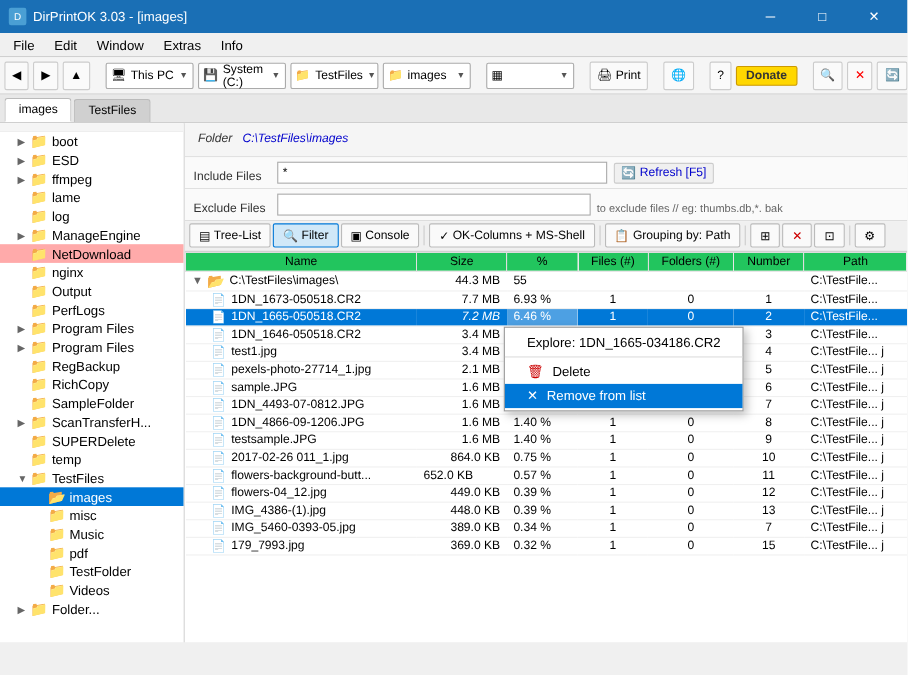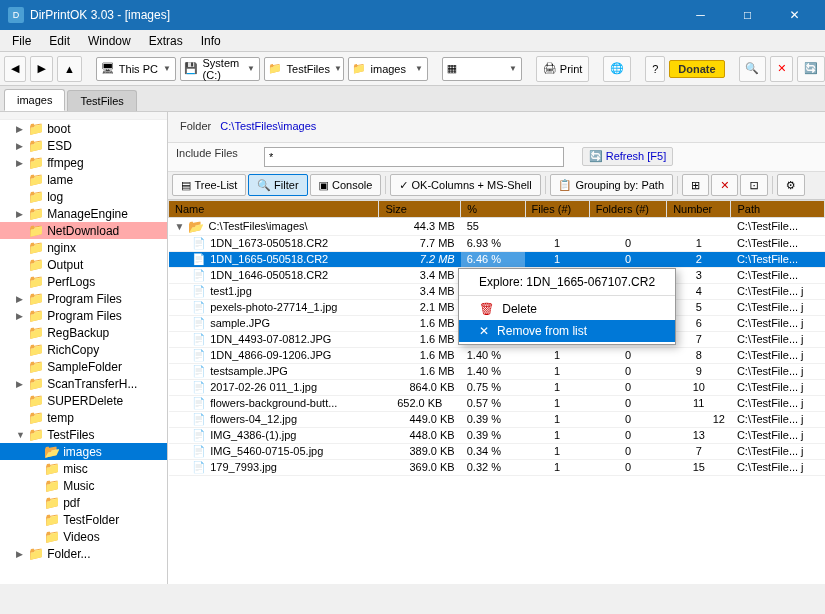--- a/index.html
+++ b/index.html
@@ -38,41 +38,41 @@
     .tree-indent { display: inline-block; width: 16px; flex-shrink: 0; }
     .tree-arrow { display: inline-block; width: 12px; font-size: 9px; flex-shrink: 0; color: #666; }
     .tree-icon { margin-right: 3px; font-size: 13px; flex-shrink: 0; }
     .folder-yellow { color: #e8a000; }
 
     
     .content-panel { flex: 1; display: flex; flex-direction: column; overflow: hidden; background: white; }
 
     
     .info-panel { background: #f5f5f5; padding: 6px 12px; border-bottom: 1px solid #ddd; font-size: 11px; line-height: 1.6; }
-    .info-line { color: #333; }
+    .info-line { color: #333; font-style: italic; }
     .folder-path { color: #0000cc; }
 
     
-    .filter-row { display: flex; align-items: flex-start; padding: 4px 8px; gap: 18px; background: #fafafa; border-bottom: 1px solid #ddd; font-size: 11px; }
+    .filter-row { display: flex; align-items: flex-end; padding: 4px 8px; gap: 6px; background: #fafafa; border-bottom: 1px solid #ddd; font-size: 11px; }
     .filter-label { min-width: 70px; color: #333; }
     .filter-input { height: 20px; border: 1px solid #aaa; padding: 0 4px; font-size: 11px; flex: 1; max-width: 300px; }
     .refresh-btn { display: flex; align-items: center; gap: 3px; padding: 2px 6px; border: 1px solid #ccc; background: #f0f0f0; cursor: pointer; font-size: 11px; border-radius: 2px; color: #0000cc; }
     .filter-hint { color: #666; font-size: 10px; flex: 1; }
 
     
     .toolbar2 { background: #f0f0f0; height: 28px; display: flex; align-items: center; padding: 0 4px; border-bottom: 1px solid #ccc; gap: 2px; }
     .tb2-btn { height: 22px; padding: 0 8px; border: 1px solid #bbb; background: #fafafa; cursor: pointer; font-size: 11px; display: flex; align-items: center; gap: 3px; border-radius: 2px; }
     .tb2-btn.active { background: #d0e8f8; border-color: #0078d7; }
     .tb2-separator { width: 1px; height: 18px; background: #ccc; margin: 0 2px; }
     .delete-icon { color: #cc0000; }
 
     
     .table-container { flex: 1; overflow: auto; position: relative; }
     table { width: 100%; border-collapse: collapse; font-size: 11px; }
-    thead th { background: #a16207; border: 1px solid #ddd; padding: 2px 6px; text-align: left; font-weight: normal; position: sticky; top: 0; white-space: nowrap; cursor: pointer; user-select: none; }
+    thead th { background: #22c55e; border: 1px solid #ddd; padding: 2px 6px; text-align: center; font-weight: normal; position: sticky; top: 0; white-space: nowrap; cursor: pointer; user-select: none; }
     tbody tr { cursor: default; }
     tbody tr.selected { background: #0078d7; color: white; }
     tbody tr.selected td { color: white; }
     td { border-bottom: 1px solid #f0f0f0; padding: 1px 6px; white-space: nowrap; overflow: hidden; text-overflow: ellipsis; max-width: 200px; }
     .td-name { display: flex; align-items: center; gap: 4px; }
 
     
     .context-menu { position: absolute; background: white; border: 1px solid #999; box-shadow: 3px 3px 8px rgba(0,0,0,0.25); z-index: 100; min-width: 200px; padding: 2px 0; font-size: 12px; top: 68px; left: 290px; }
     .ctx-item { padding: 4px 20px; cursor: pointer; display: flex; align-items: center; gap: 8px; }
     .ctx-item.highlighted { background: #0078d7; color: white; }
@@ -341,20 +341,25 @@
       </div>
     </div>
 
     <div class="filter-row">
       <span class="filter-label">Include Files</span>
       <input class="filter-input" value="*" style="">
       <button class="refresh-btn">
         <span>🔄</span>
         <span>Refresh [F5]</span>
       </button>
+    </div>
+    <div class="filter-row">
+      <span class="filter-label">Exclude Files</span>
+      <input class="filter-input" value="" style="">
+      <span class="filter-hint">to exclude files // eg: thumbs.db,*. bak</span>
     </div>
 
     <div class="toolbar2">
       <button class="tb2-btn">
         <span>▤</span>
         <span>Tree-List</span>
       </button>
       <button class="tb2-btn active">
         <span>🔍</span>
         <span>Filter</span>
@@ -561,40 +566,40 @@
               <td style="max-width: 100px; overflow: hidden; text-overflow: ellipsis;">C:\TestFile... j</td>
             </tr>
             <tr>
               <td style="min-width: 180px;">
                 <div class="td-name">
                   <span style="display: inline-block; width: 14px;"></span>
                   <span style="font-size: 11px;">📄</span>
                   <span>flowers-background-butt...</span>
                 </div>
               </td>
-              <td style="text-align: center;">652.0 KB</td>
+              <td style="text-align: left;">652.0 KB</td>
               <td>0.57 %</td>
               <td style="text-align: center;">1</td>
               <td style="text-align: center;">0</td>
               <td style="text-align: center;">11</td>
               <td style="max-width: 100px; overflow: hidden; text-overflow: ellipsis;">C:\TestFile... j</td>
             </tr>
             <tr>
               <td style="min-width: 180px;">
                 <div class="td-name">
                   <span style="display: inline-block; width: 14px;"></span>
                   <span style="font-size: 11px;">📄</span>
                   <span>flowers-04_12.jpg</span>
                 </div>
               </td>
               <td style="text-align: right;">449.0 KB</td>
               <td>0.39 %</td>
               <td style="text-align: center;">1</td>
               <td style="text-align: center;">0</td>
-              <td style="text-align: right;">12</td>
+              <td style="text-align: center;">12</td>
               <td style="max-width: 100px; overflow: hidden; text-overflow: ellipsis;">C:\TestFile... j</td>
             </tr>
             <tr>
               <td style="min-width: 180px;">
                 <div class="td-name">
                   <span style="display: inline-block; width: 14px;"></span>
                   <span style="font-size: 11px;">📄</span>
                   <span>IMG_4386-(1).jpg</span>
                 </div>
               </td>
@@ -603,21 +608,21 @@
               <td style="text-align: center;">1</td>
               <td style="text-align: center;">0</td>
               <td style="text-align: center;">13</td>
               <td style="max-width: 100px; overflow: hidden; text-overflow: ellipsis;">C:\TestFile... j</td>
             </tr>
             <tr>
               <td style="min-width: 180px;">
                 <div class="td-name">
                   <span style="display: inline-block; width: 14px;"></span>
                   <span style="font-size: 11px;">📄</span>
-                  <span>IMG_5460-0715-05.jpg</span>
+                  <span>IMG_5460-0393-05.jpg</span>
                 </div>
               </td>
               <td style="text-align: right;">389.0 KB</td>
               <td>0.34 %</td>
               <td style="text-align: center;">1</td>
               <td style="text-align: center;">0</td>
               <td style="text-align: center;">7</td>
               <td style="max-width: 100px; overflow: hidden; text-overflow: ellipsis;">C:\TestFile... j</td>
             </tr>
             <tr>
@@ -633,21 +638,21 @@
               <td style="text-align: center;">1</td>
               <td style="text-align: center;">0</td>
               <td style="text-align: center;">15</td>
               <td style="max-width: 100px; overflow: hidden; text-overflow: ellipsis;">C:\TestFile... j</td>
             </tr>
           </tbody>
       </table>
 
       <div class="context-menu">
         <div class="ctx-item">
-          <span>Explore: 1DN_1665-067107.CR2</span>
+          <span>Explore: 1DN_1665-034186.CR2</span>
         </div>
         <div class="ctx-separator"></div>
         <div class="ctx-item">
           <span class="ctx-delete-icon">🗑</span>
           <span>Delete</span>
         </div>
         <div class="ctx-item highlighted">
           <span>✕</span>
           <span>Remove from list</span>
         </div>

